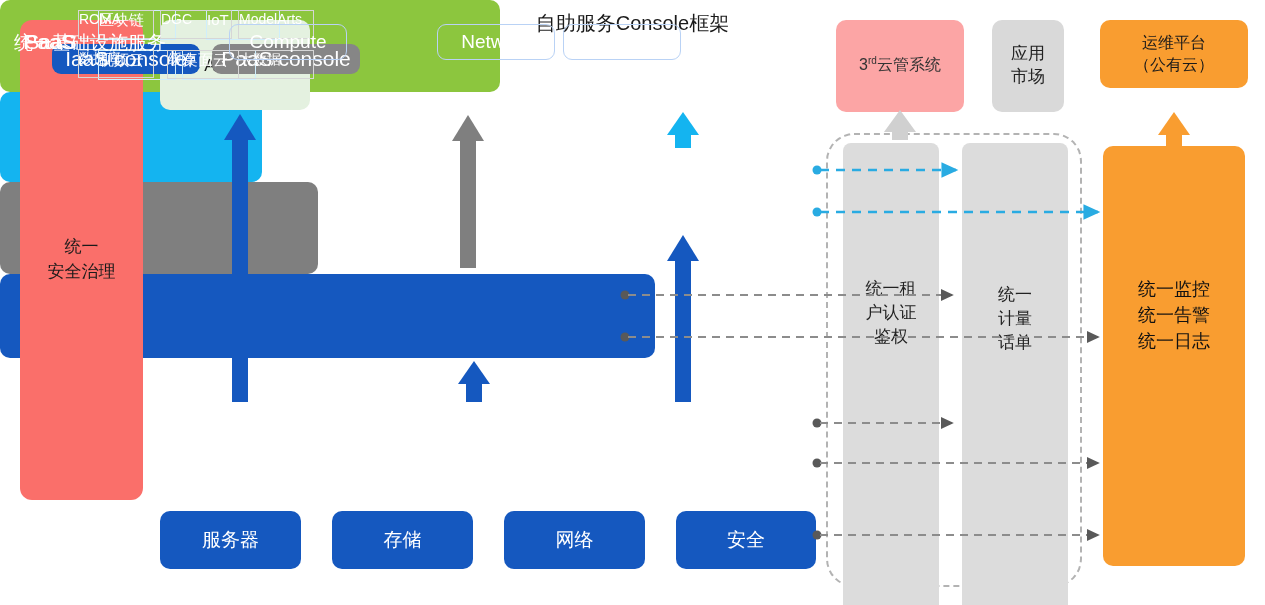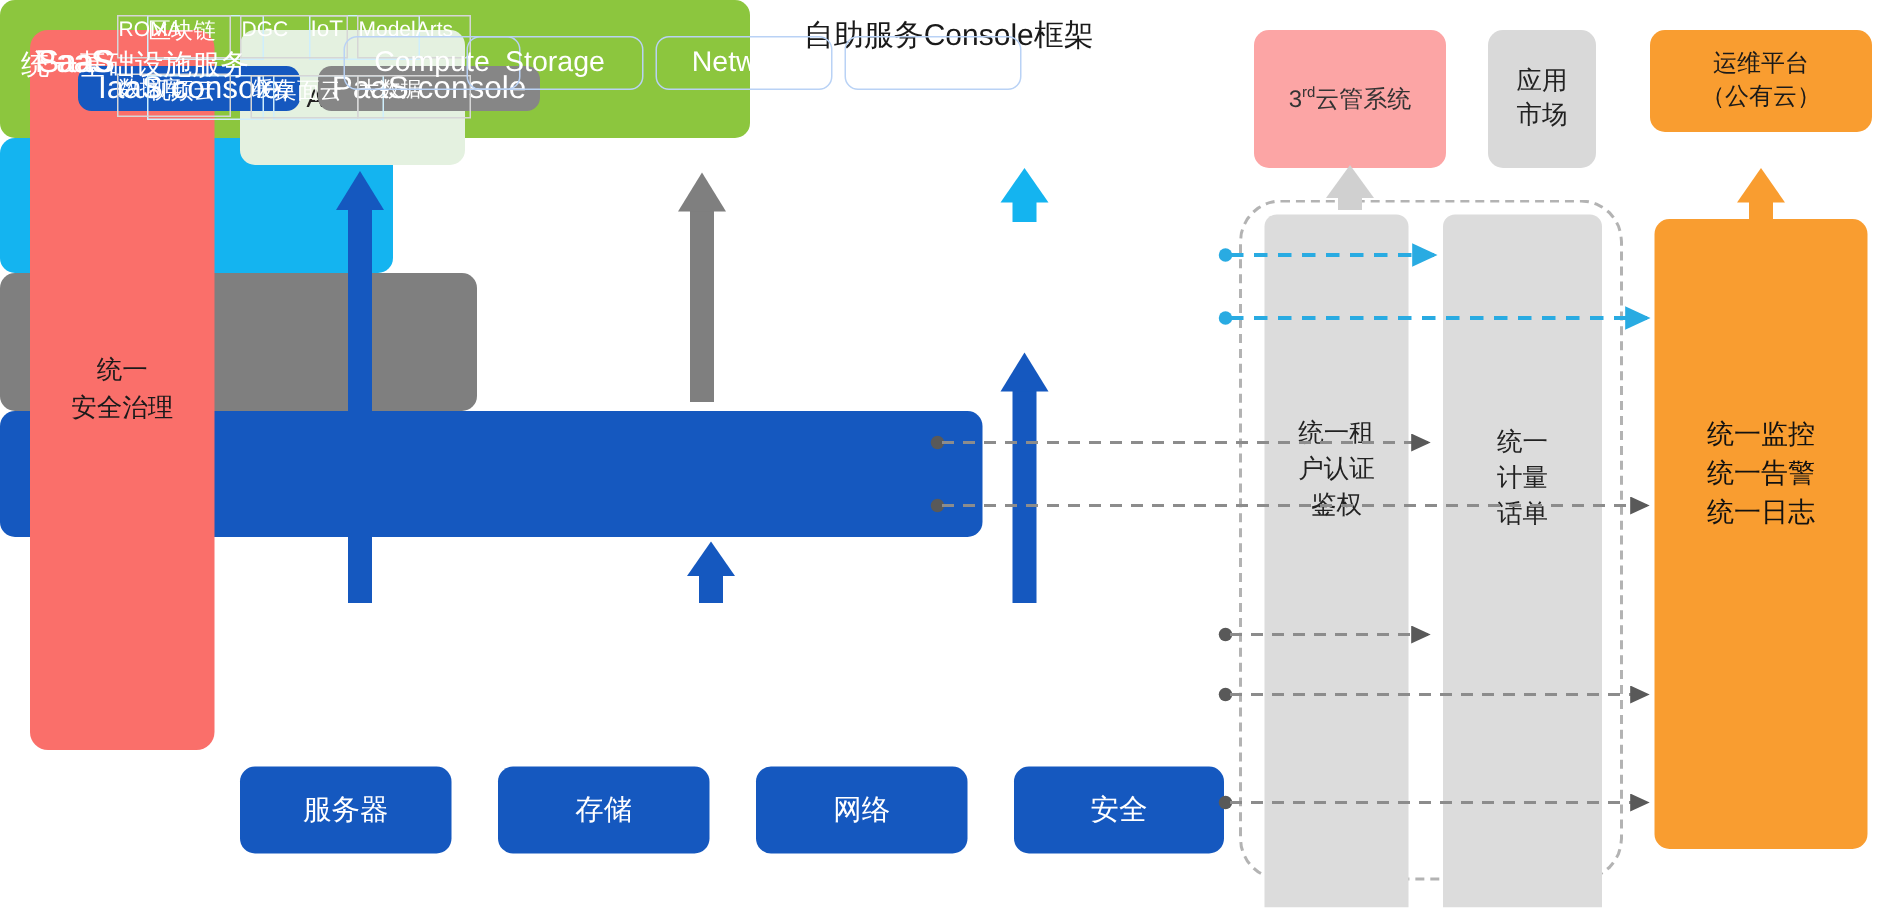--- a/index.html
+++ b/index.html
@@ -125,21 +125,20 @@
     <div class="paaspill" style="left:160px;top:10px;width:70px;">DGC</div>
     <div class="paaspill" style="left:238px;top:10px;width:74px;">ModelArts</div>
     <div class="paaspill" style="left:78px;top:49px;width:74px;">数据库</div>
     <div class="paaspill" style="left:167px;top:50px;width:70px;">缓存</div>
     <div class="paaspill" style="left:238px;top:50px;width:74px;">大数据</div>
   </div>
 
   <div id="iaasbar">
     <div id="iaaslabel">统一基础设施服务</div>
     <div class="pill iaaspill" style="left:185px;width:118px;margin-left:44px;">Compute</div>
-    <div class="pill iaaspill" style="left:311px;width:118px;">Storage</div>
     <div class="pill iaaspill" style="left:437px;width:118px;">Network</div>
     <div class="pill iaaspill" style="left:563px;width:118px;">CCE</div>
   </div>
 
   <div class="hw" style="left:160px;width:141px;">服务器</div>
   <div class="hw" style="left:332px;width:141px;">存储</div>
   <div class="hw" style="left:504px;width:141px;">网络</div>
   <div class="hw" style="left:676px;width:140px;">安全</div>
 
   <svg class="ov" viewBox="0 0 1265 605">

